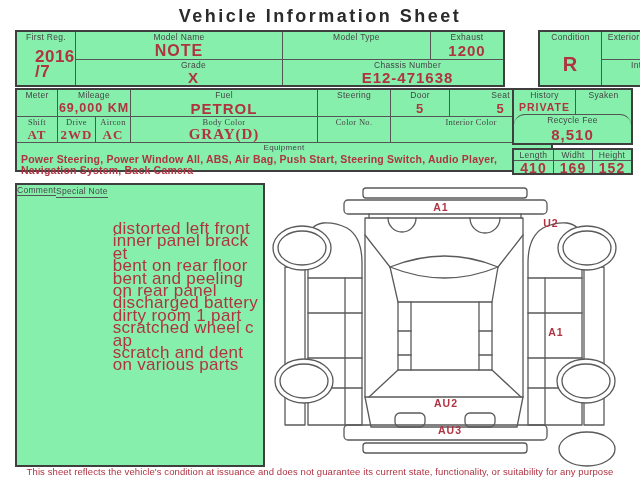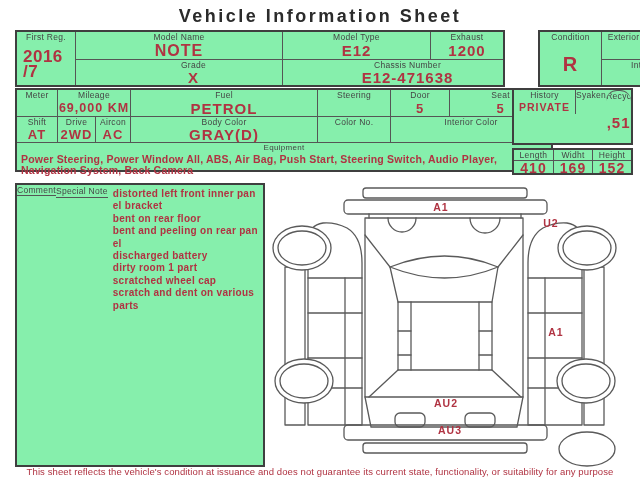--- a/index.html
+++ b/index.html
@@ -32,57 +32,57 @@
     flex:1;display:flex;align-items:center;justify-content:center;
     color:var(--red);font-weight:600;letter-spacing:1px;line-height:1;
   } .v16{font-size:16px;} .v15{font-size:15px;}
   .v14{font-size:14px;} .v13{font-size:13px;} .v12{font-size:12.5px;} .v20{font-size:20px;}
 
   
   #blkA{left:15px;top:30px;width:490px;height:57px;display:grid;
         grid-template-columns:58px 207px 148px 1fr;grid-template-rows:27px 1fr;}
   .a-first{grid-row:1/3;}
   .a-first .val{flex-direction:column;align-items:flex-start;justify-content:center;
-        padding-left:6px;font-size:17px;line-height:15px;letter-spacing:0.5px;}
+        padding-left:18px;font-size:17px;line-height:15px;letter-spacing:0.5px;}
   .a-ch{grid-column:3/5;}
 
   
   #blkB{left:512px;top:30px;width:109px;height:57px;display:grid;
         grid-template-columns:61px 1fr;grid-template-rows:27px 1fr;margin-left:26px;}
   .b-cond{grid-row:1/3;}
 
   
   #blkC{left:15px;top:88px;width:538px;height:84px;display:flex;flex-direction:column;}
   .c-r1{height:26px;display:grid;grid-template-columns:40px 73px 187px 73px 59px 1fr;flex:0 0 auto;}
   .c-r2{height:25px;display:grid;grid-template-columns:40px 38px 35px 187px 73px 1fr;
-        border-top:1px solid var(--line);flex:0 0 auto;}
+        border-top:1px solid var(--line);flex:0 0 auto;font-family:Liberation Serif, serif;}
   .c-eqcap{height:9px;border-top:1px solid var(--line);flex:0 0 auto;}
   .c-eqcap .cap{font-size:8px;line-height:9px;}
   .c-eqval{flex:1;color:var(--red);font-weight:600;font-size:10.5px;line-height:11px;
         padding:2px 4px 0 4px;letter-spacing:0.2px;}
 
   
-  #blkD{left:512px;top:88px;width:121px;height:57px;display:flex;flex-direction:row;justify-content:flex-end;}
+  #blkD{left:512px;top:88px;width:121px;height:57px;display:flex;flex-direction:column;justify-content:flex-end;}
   .d-r1{height:24px;display:grid;grid-template-columns:61px 1fr;flex:0 0 auto;}
   .d-r2{flex:1;border-top:1px solid var(--line);display:flex;flex-direction:column;border-radius:11px;}
   .d-hist .val{font-size:10.5px;letter-spacing:1px;}
 
   
   #blkE{left:512px;top:148px;width:121px;height:27px;display:grid;
         grid-template-columns:1fr 1fr 1fr;}
   #blkE .cap{border-bottom:1px solid var(--line);height:10px;}
 
   
   #blkF{left:15px;top:183px;width:250px;height:284px;display:flex;flex-direction:row;}
   .f-chead{height:10px;border-bottom:1px solid var(--line);flex:0 0 auto;}
   .f-cbody{height:131px;border-bottom:1px solid var(--line);flex:0 0 auto;}
   .f-shead{height:12px;border-bottom:1px solid var(--line);flex:0 0 auto;
         display:flex;align-items:center;justify-content:center;}
-  .f-sbody{flex:1;padding:3px 5px;color:var(--red);font-weight:700;
-        font-size:10px;line-height:12.4px;letter-spacing:0.3px;word-break:break-all;}
+  .f-sbody{flex:1;padding:3px 5px;color:var(--red);font-weight:400;
+        font-size:17px;line-height:12.4px;letter-spacing:0.3px;word-break:break-all;margin-top:35px;}
 
   .footer{
     position:absolute;left:0;top:466px;width:100%;text-align:center;
     font-size:9.5px;color:var(--red);letter-spacing:0.1px;
   }
 
   .diagram{position:absolute;left:265px;top:185px;width:375px;height:295px;}
   .diagram text{fill:var(--red);font-size:10.5px;font-weight:600;letter-spacing:1px;
     font-family:"Liberation Sans","DejaVu Sans",sans-serif;}
 </style>
@@ -98,21 +98,20 @@
       <span>2016</span>
       <span>/7</span>
     </div>
   </div>
   <div class="cell bl">
     <div class="cap">Model Name</div>
     <div class="val v16">NOTE</div>
   </div>
   <div class="cell bl">
     <div class="cap">Model Type</div>
-    <div class="val v15">E12</div>
   </div>
   <div class="cell bl">
     <div class="cap">Exhaust</div>
     <div class="val v15">1200</div>
   </div>
   <div class="cell bl bt">
     <div class="cap">Grade</div>
     <div class="val v15">X</div>
   </div>
   <div class="cell bl bt a-ch">

